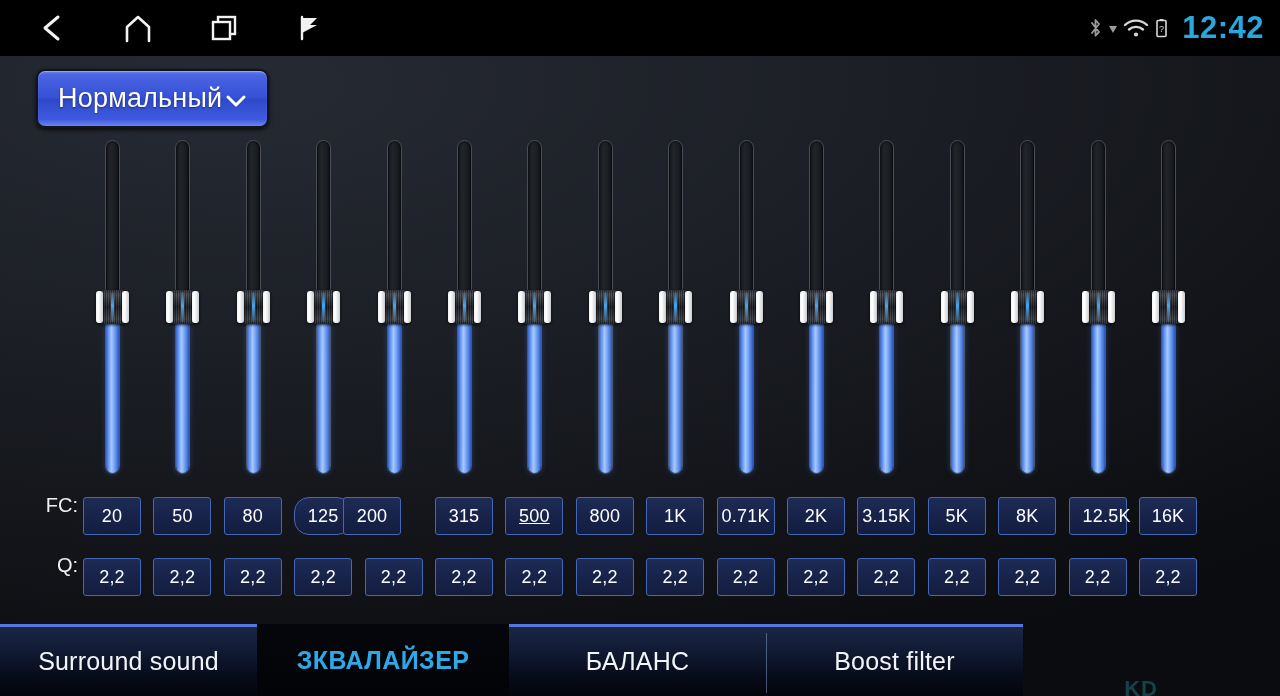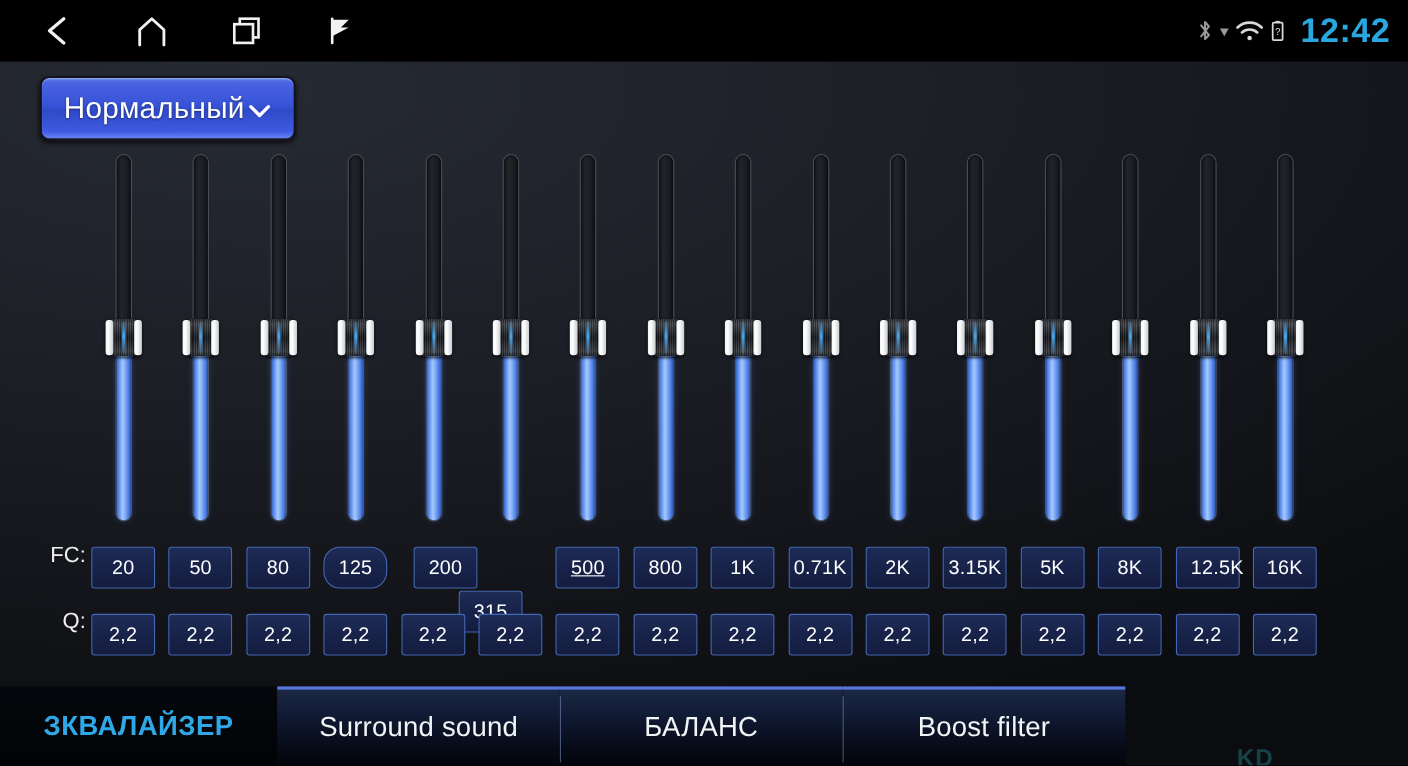--- a/index.html
+++ b/index.html
@@ -500,22 +500,22 @@
         </div>
       </div>
     </div>
 
   <div class="rowlabel" id="fc-label">FC:</div>
   <div class="valrow" id="fc-row">
       <div class="valbox" style="left: 83px;">20</div>
       <div class="valbox" style="left: 153.4px;">50</div>
       <div class="valbox" style="left: 223.8px; text-align: right;">80</div>
       <div class="valbox" style="left: 294.2px; border-radius: 15px;">125</div>
-      <div class="valbox" style="left: 376px;">200</div>
-      <div class="valbox" style="left: 417px; margin-top: 40px;">315</div>
+      <div class="valbox" style="left: 343px;">200</div>
+      <div class="valbox" style="left: 435px;">315</div>
       <div class="valbox" style="left: 505.4px; text-decoration: underline;">500</div>
       <div class="valbox" style="left: 575.8px;">800</div>
       <div class="valbox" style="left: 646.2px;">1K</div>
       <div class="valbox" style="left: 716.6px;">0.71K</div>
       <div class="valbox" style="left: 787px;">2K</div>
       <div class="valbox" style="left: 857.4px;">3.15K</div>
       <div class="valbox" style="left: 927.8px;">5K</div>
       <div class="valbox" style="left: 998.2px;">8K</div>
       <div class="valbox" style="left: 1068.6px; padding-left: 18px;">12.5K</div>
       <div class="valbox" style="left: 1139px;">16K</div>
@@ -535,27 +535,27 @@
       <div class="valbox" style="left: 716.6px;">2,2</div>
       <div class="valbox" style="left: 787px;">2,2</div>
       <div class="valbox" style="left: 857.4px;">2,2</div>
       <div class="valbox" style="left: 927.8px;">2,2</div>
       <div class="valbox" style="left: 998.2px;">2,2</div>
       <div class="valbox" style="left: 1068.6px;">2,2</div>
       <div class="valbox" style="left: 1139px;">2,2</div>
     </div>
 
   <div class="tabbar" id="tabbar">
+      <div class="tab inactive">
+        <span class="tab-label">Surround sound</span>
+      </div>
       <div class="tab active">
         <span class="tab-label">ЗКВАЛАЙЗЕР</span>
       </div>
       <div class="tab inactive">
-        <span class="tab-label">Surround sound</span>
-      </div>
-      <div class="tab inactive">
         <span class="tab-label">БАЛАНС</span>
       </div>
       <div class="tab inactive">
         <span class="tab-label">Boost filter</span>
       </div>
     </div>
   <div class="watermark">KD</div>
 
 </div>
 

